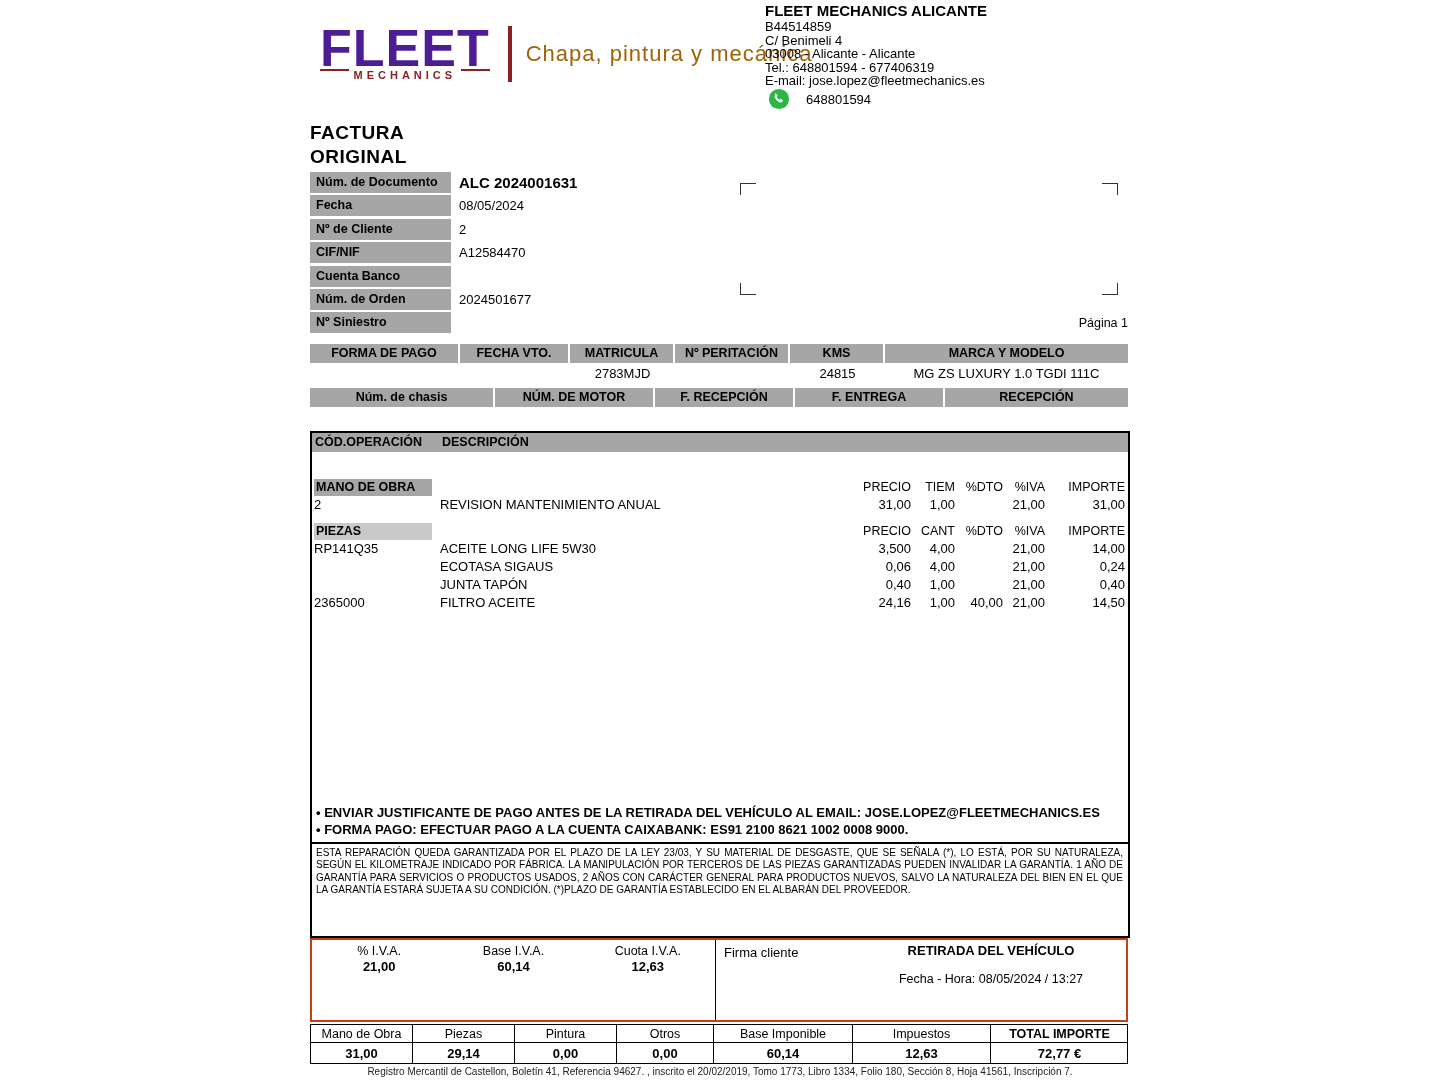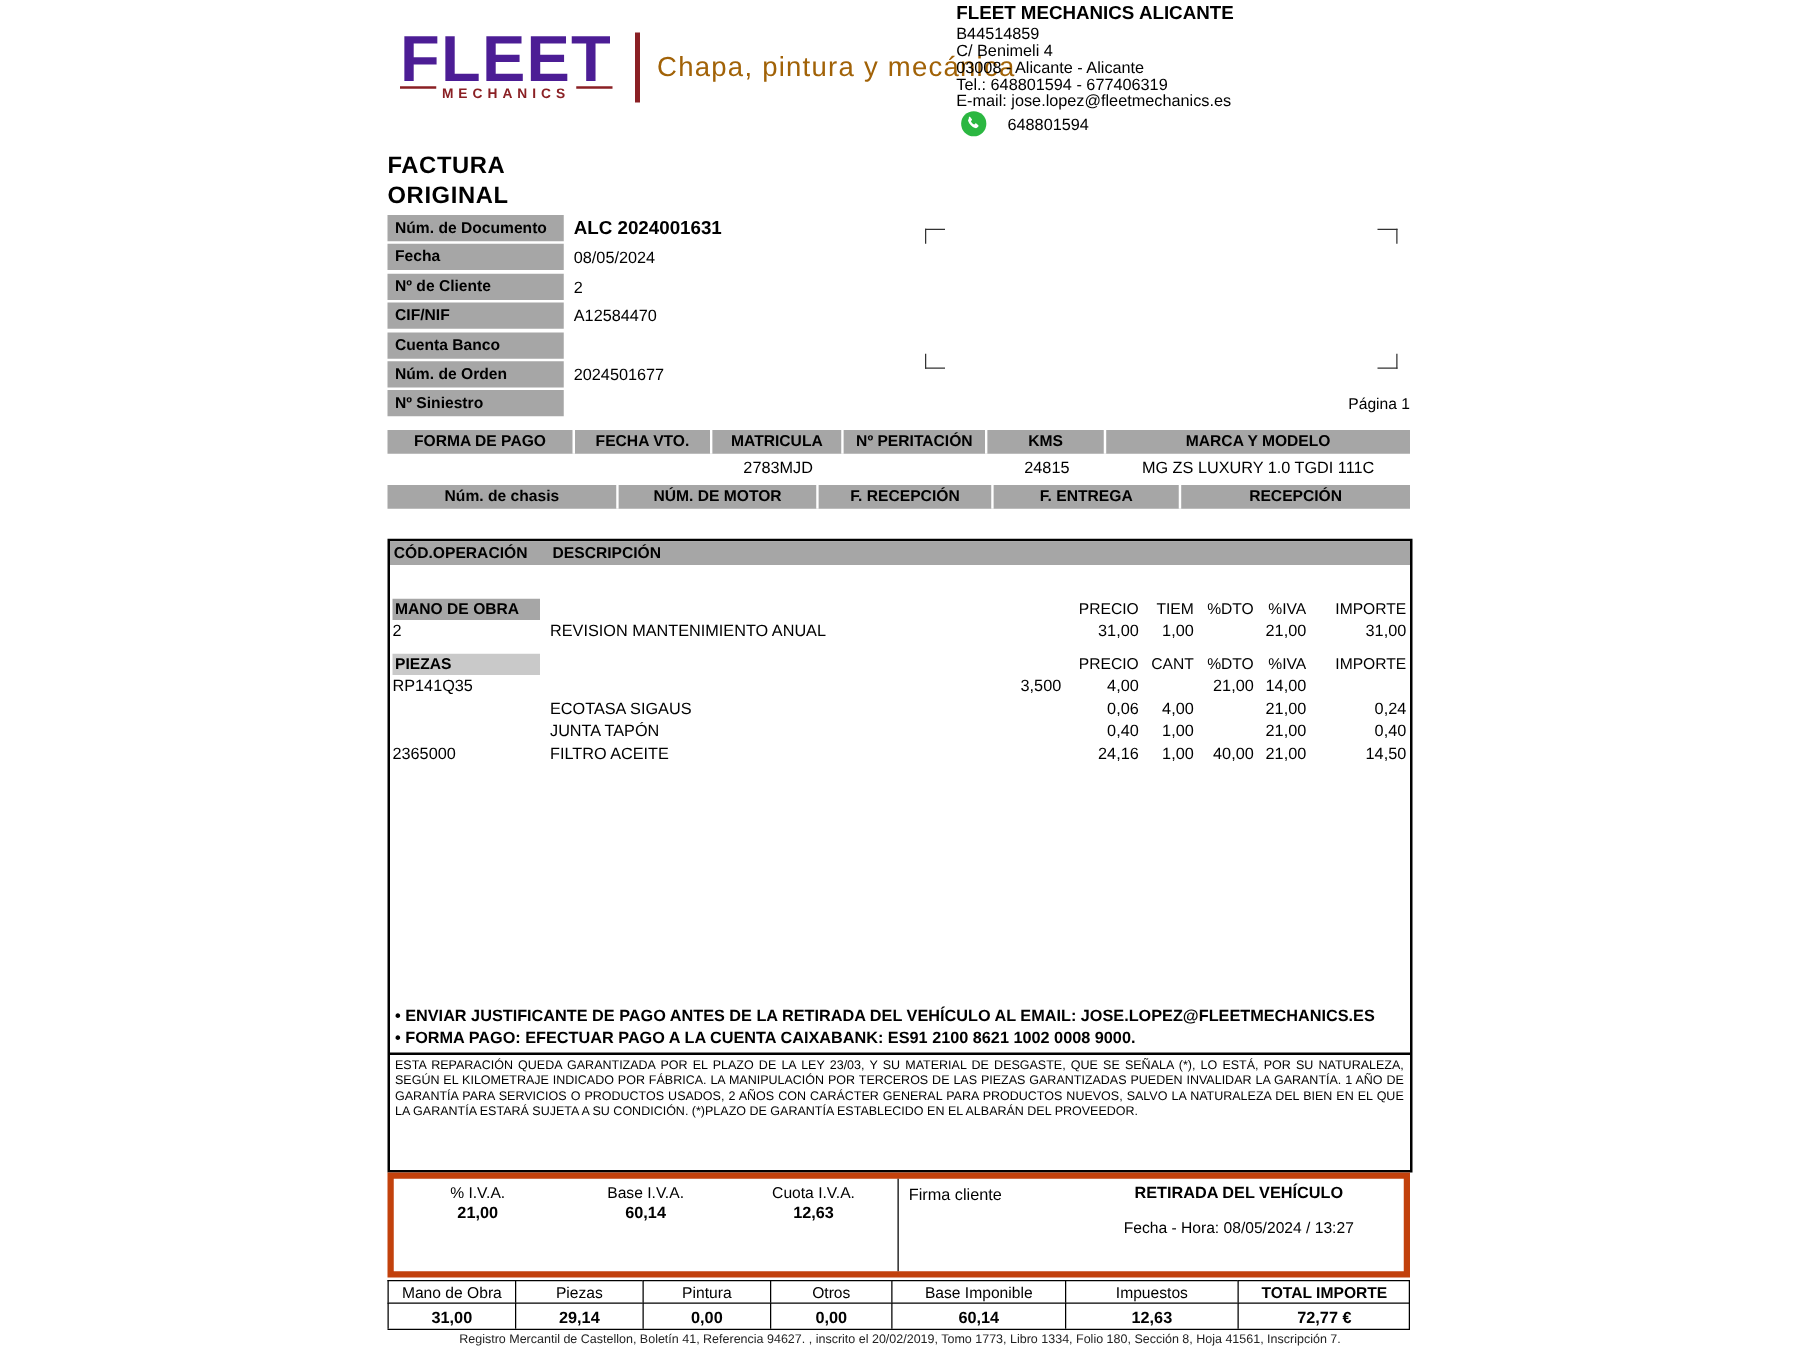--- a/index.html
+++ b/index.html
@@ -58,21 +58,21 @@
   .sect-label.dark { background:#a6a6a6; }
   .colhead { font-size:12.5px; }
   .spacer-top { height:26px; }
   .spacer-mid { height:8px; }
   .flex-fill { flex:1; }
   .notes { padding:0 2px 4px 4px; font-size:13px; font-weight:bold; line-height:17px; }
   .legal { border-top:2px solid #000; font-size:10px; line-height:12.2px; padding:3px 5px 4px 4px; text-align:justify; }
   .legal-after { height:36px; }
 
   
-  .summary-box { left:310px; top:938px; width:818px; height:84px; border:5px solid #c2410c; display:flex; }
+  .summary-box { left:310px; top:938px; width:818px; height:84px; border:2px solid #c2410c; display:flex; }
   .sum-left { width:403px; display:grid; grid-template-columns:1fr 1fr 1fr; align-content:start; padding-top:4px; }
   .sum-cell { text-align:center; font-size:12.5px; line-height:15px; }
   .sum-cell .v { font-weight:bold; font-size:13px; }
   .sum-right { flex:1; border-left:1px solid #000; display:flex; }
   .firma { width:140px; padding:5px 0 0 8px; font-size:13px; }
   .retirada { flex:1; text-align:center; padding-top:3px; }
   .retirada .t { font-weight:bold; font-size:13px; }
   .retirada .d { font-size:12.5px; margin-top:14px; }
 
   
@@ -228,20 +228,21 @@
       <div></div>
       <div class="num colhead">PRECIO</div>
       <div class="num colhead">CANT</div>
       <div class="num colhead">%DTO</div>
       <div class="num colhead">%IVA</div>
       <div class="num colhead">IMPORTE</div>
     </div>
 
     <div class="drow">
       <div>RP141Q35</div>
+      <div>ACEITE LONG LIFE 5W30</div>
       <div class="num">3,500</div>
       <div class="num">4,00</div>
       <div class="num"></div>
       <div class="num">21,00</div>
       <div class="num">14,00</div>
     </div>
     <div class="drow">
       <div></div>
       <div>ECOTASA SIGAUS</div>
       <div class="num">0,06</div>

